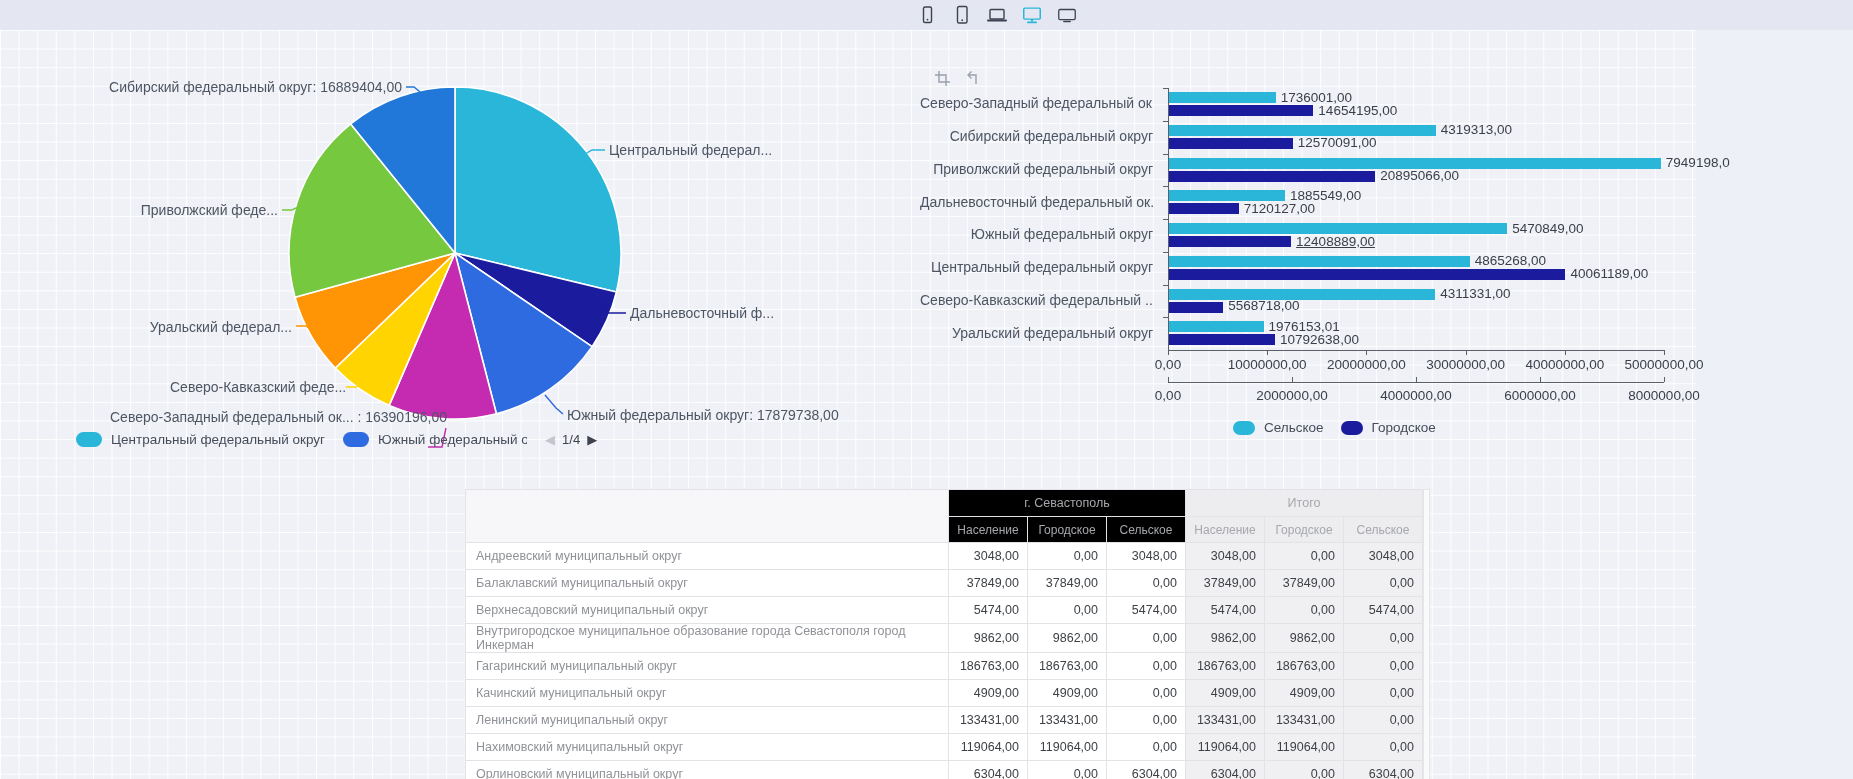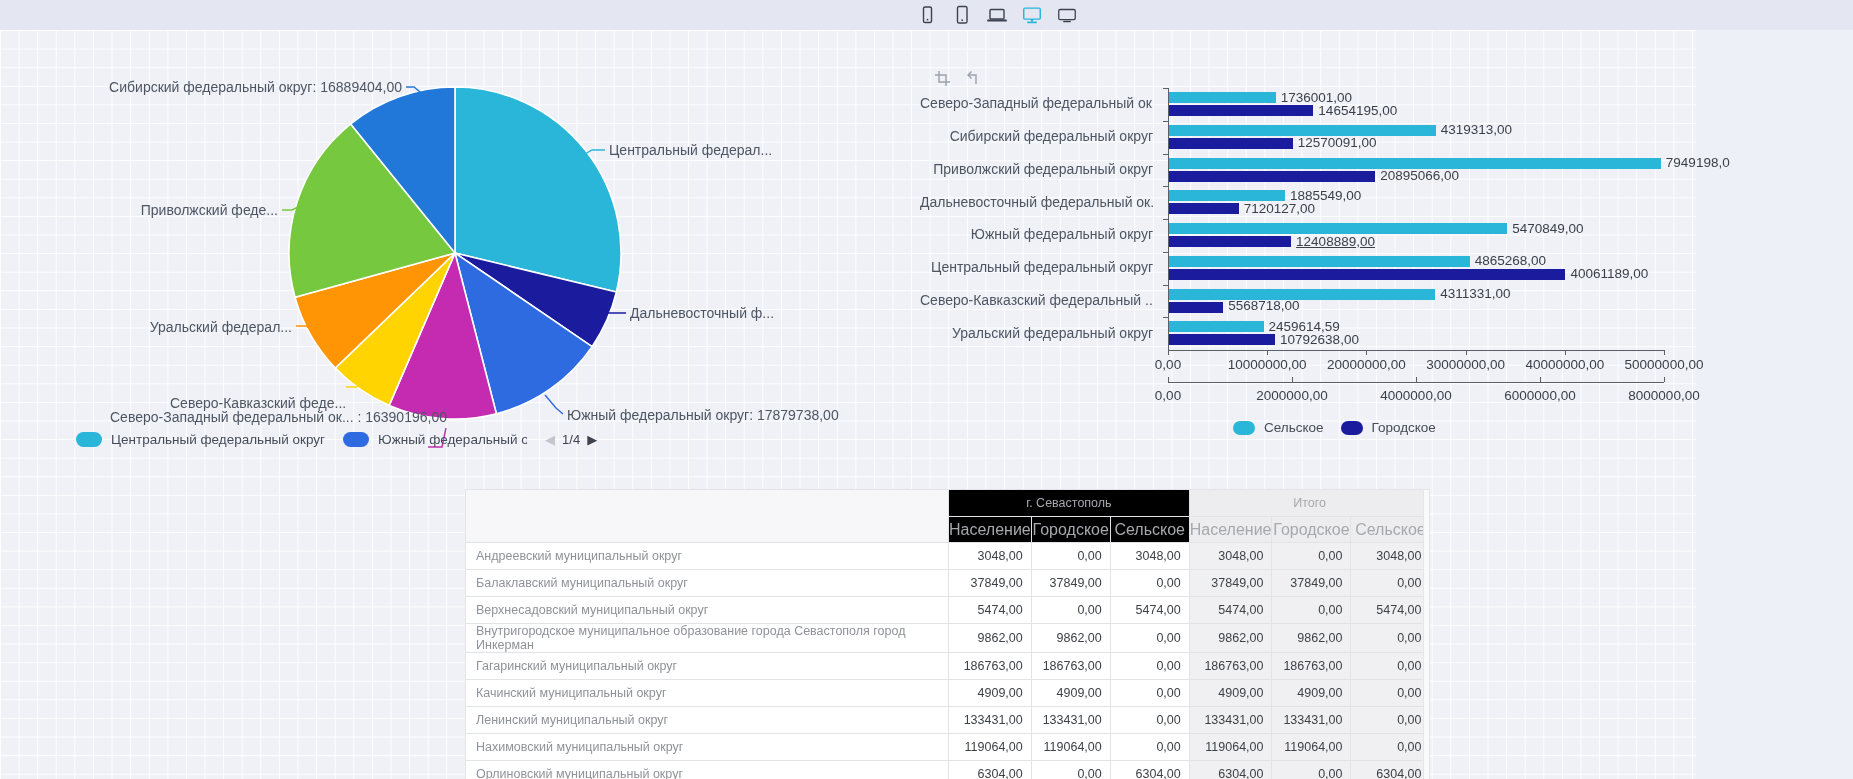--- a/index.html
+++ b/index.html
@@ -37,21 +37,21 @@
   .bar-legend { position:absolute; left:313px; top:360px; display:flex; align-items:center; gap:17px; }
   .bar-legend .legend-item { font-size:13.5px; color:#454c58; }
   .util-icons { position:absolute; left:14px; top:10px; display:flex; gap:13px; }
   .util-icons .ic { width:17px; height:17px; cursor:pointer; }
   
   #table-panel { left:465px; top:459px; }
   table { border-collapse:collapse; background:#fff; font-size:12.5px; }
   th, td { border:1px solid #e2e3e6; }
   th { font-weight:normal; color:#a6a8ad; }
   .group-row th { height:27px; font-size:12.5px; }
-  .sub-row th { height:26px; font-size:16px; }
+  .sub-row th { height:26px; font-size:12px; }
   .corner { background:#f7f7f9; width:483px; }
   .grp-sev { background:#000000; }
   .grp-itg { background:#ededef; }
   td.rowlab { width:483px; color:#8f9297; padding-left:10px; height:27px; background:#fff; }
   td.num { width:79px; text-align:right; padding-right:8px; color:#3e4247; background:#fff; }
   td.num.itg { background:#f0f0f2; }
   .scroll-strip { position:absolute; left:958px; top:0; width:7px; height:320px; background:#fafafb; border:1px solid #e6e6e9; }
   svg { display:block; }
 </style>
 </head>
@@ -115,21 +115,21 @@
         <polyline points="346,327 356,327 365,322" stroke="#ffd400"></polyline>
         <polyline points="428,387 442,387 446,368" stroke="#c52bb0"></polyline>
         <polyline points="545,335 556,348 563,354" stroke="#2e6ae0"></polyline>
         <polyline points="598,247 608,253 626,253" stroke="#1b1b9e"></polyline>
       </g>
     </svg>
     <div class="callout r" style="left:90px; width:312px; top:19px;">Сибирский федеральный округ: 16889404,00</div>
     <div class="callout" style="left:609px; top:82px;">Центральный федерал...</div>
     <div class="callout r" style="left:120px; width:158px; top:142px;">Приволжский феде...</div>
     <div class="callout r" style="left:140px; width:152px; top:259px;">Уральский федерал...</div>
-    <div class="callout r" style="left:170px; width:172px; top:319px;margin-top:16px;">Северо-Кавказский феде...</div>
+    <div class="callout r" style="left:170px; width:172px; top:319px;">Северо-Кавказский феде...</div>
     <div class="callout r" style="left:110px; width:314px; top:349px;">Северо-Западный федеральный ок... : 16390196,00</div>
     <div class="callout" style="left:567px; top:347px;">Южный федеральный округ: 17879738,00</div>
     <div class="callout" style="left:630px; top:245px;">Дальневосточный ф...</div>
 
     <div class="pie-legend">
       <div class="legend-item">
         <span class="swatch" style="background: rgb(41, 182, 217);"></span>
         <span>Центральный федеральный округ</span>
       </div>
       <div class="legend-item">
@@ -198,21 +198,21 @@
         <div class="tick" style="left: 243px; top: 191.75px; width: 5px; height: 1px;"></div>
         <div class="cat-label" style="top: 231.875px;">Северо-Кавказский федеральный ...</div>
         <div class="bar" style="left: 248px; top: 228.5px; width: 267.3px; background: rgb(41, 182, 217);"></div>
         <div class="bar" style="left: 248px; top: 241.5px; width: 55.2px; background: rgb(27, 27, 158);"></div>
         <div class="bar-val" style="left: 520.303px; top: 226px;">4311331,00</div>
         <div class="bar-val" style="left: 308.242px; top: 238px;">5568718,00</div>
         <div class="tick" style="left: 243px; top: 224.5px; width: 5px; height: 1px;"></div>
         <div class="cat-label" style="top: 264.625px;">Уральский федеральный округ</div>
         <div class="bar" style="left: 248px; top: 261.25px; width: 95.6px; background: rgb(41, 182, 217);"></div>
         <div class="bar" style="left: 248px; top: 274.25px; width: 107.1px; background: rgb(27, 27, 158);"></div>
-        <div class="bar-val" style="left: 348.554px; top: 258.75px;">2459614,59</div>
+        <div class="bar-val" style="left: 348.554px; top: 258.75px;">1976153,01</div>
         <div class="bar-val" style="left: 360.063px; top: 271.75px;">10792638,00</div>
         <div class="tick" style="left: 243px; top: 257.25px; width: 5px; height: 1px;"></div>
         <div class="axis-line" style="left: 248px; top: 28px; width: 1px; height: 262px;"></div>
         <div class="axis-line" style="left: 248px; top: 290px; width: 496px; height: 1px;"></div>
         <div class="tick" style="left: 248px; top: 290px; width: 1px; height: 5px;"></div>
         <div class="axis-lab" style="left: 200px; top: 297px;">0,00</div>
         <div class="tick" style="left: 347.2px; top: 290px; width: 1px; height: 5px;"></div>
         <div class="axis-lab" style="left: 299.2px; top: 297px;">10000000,00</div>
         <div class="tick" style="left: 446.4px; top: 290px; width: 1px; height: 5px;"></div>
         <div class="axis-lab" style="left: 398.4px; top: 297px;">20000000,00</div>

